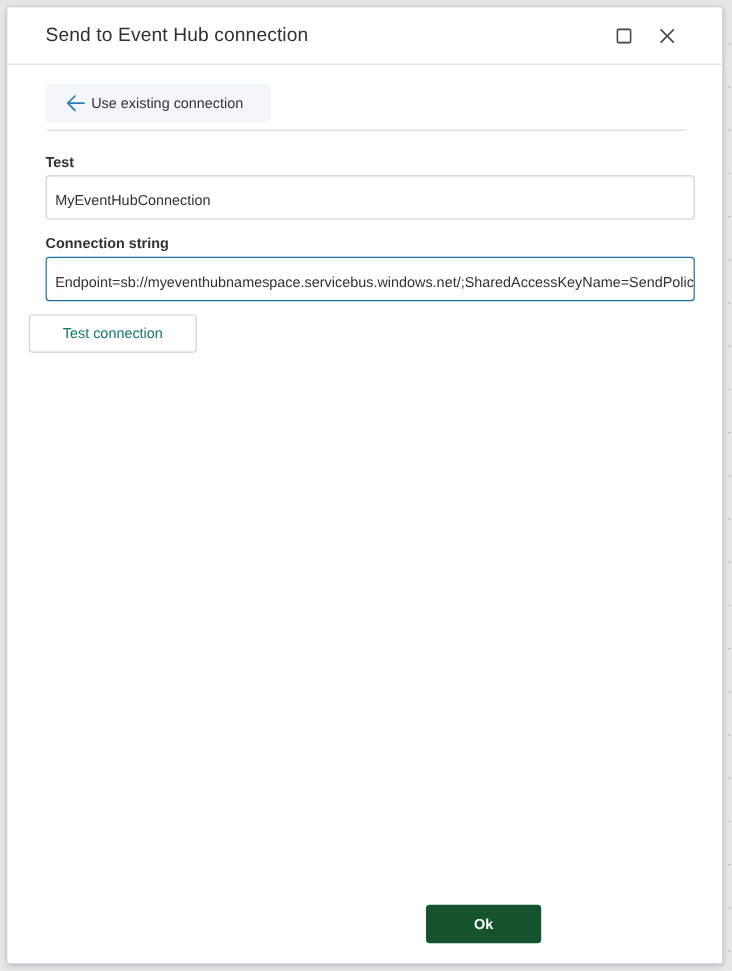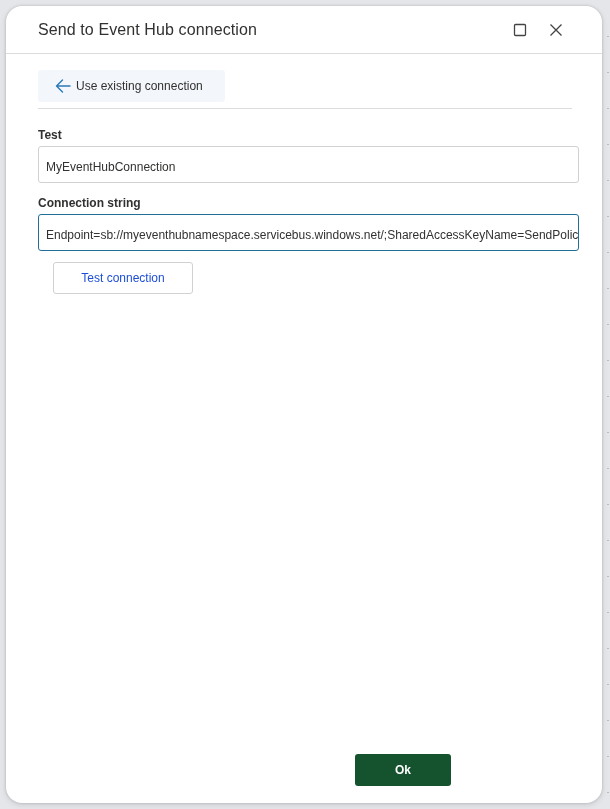--- a/index.html
+++ b/index.html
@@ -6,21 +6,21 @@
   body {
     width:610px; height:809px; overflow:hidden;
     background:#e4e6ea;
     font-family:"Liberation Sans", "DejaVu Sans", sans-serif;
     position:relative;
   }
   .ticks { position:absolute; right:0; top:0; width:4px; height:809px; }
   .ticks span { position:absolute; right:1px; width:2px; height:1px; background:#b9bcc2; }
   .dialog {
     position:absolute; left:6px; top:6px; width:596px; height:797px;
-    background:#ffffff; border-radius:16px;
+    background:#ffffff; border-radius:2px;
     box-shadow:0 0 3px rgba(0,0,0,0.18), 0 2px 6px rgba(0,0,0,0.10);
   }
   .header {
     position:absolute; left:0; top:0; right:0; height:47px;
     border-bottom:1px solid #dcdcdc;
   }
   .title {
     position:absolute; left:32px; top:15px;
     font-size:16px; color:#323130; letter-spacing:0.1px;
   }
@@ -47,24 +47,24 @@
     position:absolute; left:32px; width:532px; height:30px;
     border:1px solid #d1d1d1; border-radius:3px; background:#fff;
     box-sizing:content-box;
     font-family:"Liberation Sans", "DejaVu Sans", sans-serif;
     font-size:12px; color:#323130; padding:5px 0 0 7px; margin:0;
     outline:none; white-space:nowrap; overflow:hidden;
   }
   .input.focused { border-color:#1f6f99; }
   .input-text { line-height:30px; display:block; overflow:hidden; white-space:nowrap; }
   .test-btn {
-    position:absolute; left:47px; top:256px; width:138px; height:30px;
+    position:absolute; left:18px; top:256px; width:138px; height:30px;
     border:1px solid #d1d1d1; border-radius:3px; background:#fff;
     display:flex; align-items:center; justify-content:center;
-    font-size:12px; color:#1d4ed8; cursor:pointer;
+    font-size:12px; color:#0f766e; cursor:pointer;
   }
   .ok-btn {
     position:absolute; left:349px; top:748px; width:96px; height:32px;
     background:#14532d; border-radius:3px; color:#fff;
     font-size:12px; font-weight:bold;
     display:flex; align-items:center; justify-content:center; cursor:pointer;
   }
   .cancel-btn {
     position:absolute; left:470px; top:748px; width:94px; height:30px;
     border:1px solid #d1d1d1; border-radius:3px; background:#fff; color:#323130;

